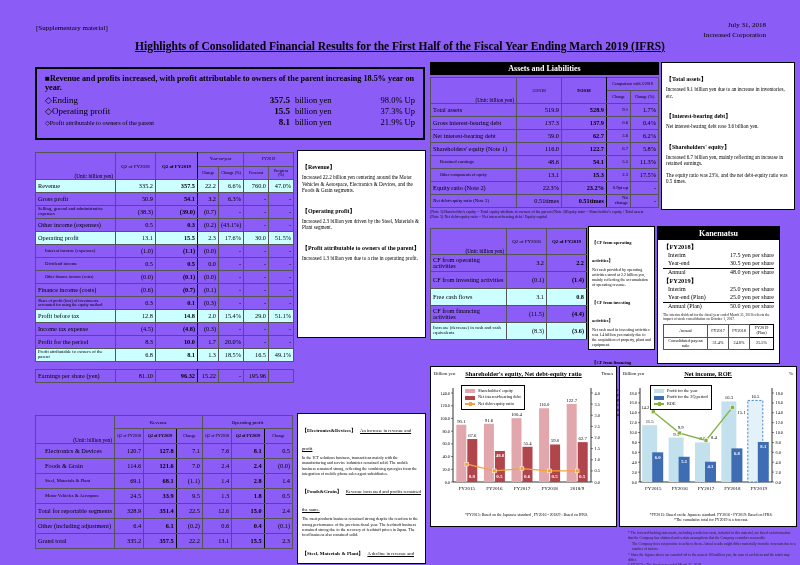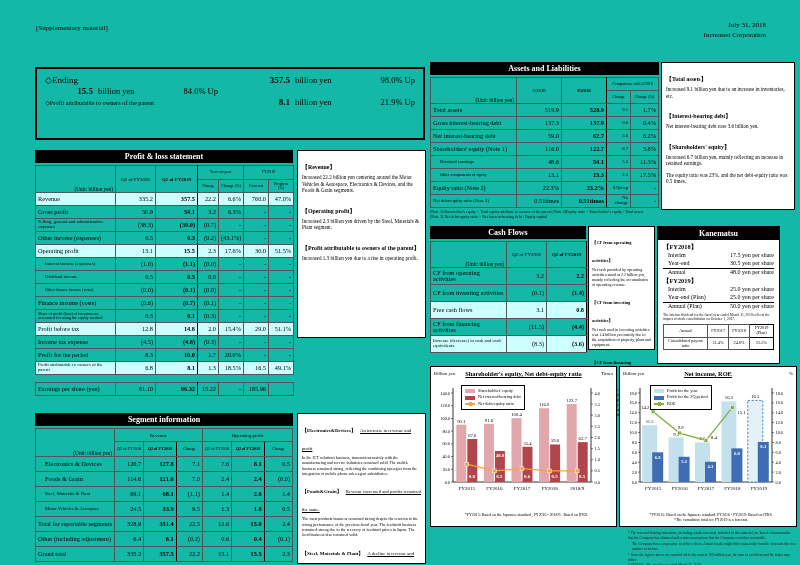--- a/index.html
+++ b/index.html
@@ -1,16 +1,16 @@
 <!DOCTYPE html>
 <html><head>
 <meta charset="utf-8">
 <style>
   html,body{margin:0;padding:0;background:#fff;}
-  .page{position:relative;width:800px;height:565px;background:#14b8a6;overflow:hidden;
+  .page{position:relative;width:800px;height:565px;background:#8b5cf6;overflow:hidden;
         font-family:"Liberation Serif","DejaVu Serif",serif;color:#000;}
   .abs{position:absolute;}
   .supp{left:36px;top:24px;font-size:7px;}
   .hdr-right{right:34px;top:20px;font-size:7px;text-align:right;line-height:1.45;}
   .title{left:0;top:40px;width:100%;text-align:center;font-size:11.5px;font-weight:bold;text-decoration:underline;}
   
   .summary-box{left:35px;top:67px;width:390px;height:73px;border:2px solid #000;box-sizing:border-box;padding:5px 8px 0 8px;}
   .headline{font-size:8.2px;font-weight:600;margin-bottom:3px;}
   .sum-row{display:flex;align-items:baseline;margin:1px 0;}
   .sum-lbl{flex:1;font-size:9px;}
@@ -78,45 +78,47 @@
 </style>
 </head>
 <body>
 
 <div class="page">
   <div class="abs supp">[Supplementary material]</div>
   <div class="abs hdr-right">
     <div>July 31, 2018</div>
     <div>Increased Corporation</div>
   </div>
+  <div class="abs title">Highlights of Consolidated Financial Results for the First Half of the Fiscal Year Ending March 2019 (IFRS)</div>
 
   <div class="abs summary-box">
+    <div class="headline">■Revenue and profits increased, with profit attributable to owners of the parent increasing 18.5% year on year.</div>
     <div id="summary-items">
         <div class="sum-row">
           <span class="sum-lbl">◇Ending</span>
           <span class="sum-val">357.5</span>
           <span class="sum-unit">billion yen</span>
           <span class="sum-chg">98.0% Up</span>
         </div>
         <div class="sum-row">
+          <span class="sum-lbl">◇Operating profit</span>
           <span class="sum-val">15.5</span>
           <span class="sum-unit">billion yen</span>
-          <span class="sum-chg">84.0% Up</span>
+          <span class="sum-chg">37.3% Up</span>
         </div>
         <div class="sum-row">
           <span class="sum-lbl small">◇Profit attributable to owners of the parent</span>
           <span class="sum-val">8.1</span>
           <span class="sum-unit">billion yen</span>
           <span class="sum-chg">21.9% Up</span>
         </div>
       </div>
   </div>
 
   <div class="abs" id="pl-block">
-    <div class="titlebar">Profit &amp; loss statement</div>
     <div id="pl-table">
         <table class="fin">
           <colgroup>
             <col style="width:80px">
             <col style="width:40px">
             <col style="width:42px">
             <col style="width:21px">
             <col style="width:25px">
             <col style="width:25px">
             <col style="width:25px">
@@ -384,21 +386,20 @@
   <div class="abs notes-box" id="al-notes">
       <div><span class="nb-head">【Total assets】</span><div class="nb-body">Increased 9.1 billion yen due to an increase in inventories, etc.</div></div>
       <div><span class="nb-head">【Interest-bearing debt】</span><div class="nb-body">Net interest-bearing debt rose 3.6 billion yen.</div></div>
       <div><span class="nb-head">【Shareholders' equity】</span><div class="nb-body">Increased 6.7 billion yen, mainly reflecting an increase in retained earnings.</div></div>
       <div>
         <div class="nb-body">The equity ratio was 23%, and the net debt-equity ratio was 0.5 times.</div>
       </div>
     </div>
 
   <div class="abs" id="cf-block">
-    <div class="titlebar">Cash Flows</div>
     <div id="cf-table">
         <table class="fin">
           <colgroup>
             <col style="width:76px">
             <col style="width:40px">
             <col style="width:40px">
           </colgroup>
           <tbody>
             <tr style="height:26px">
               <td class="unitc">(Unit: billion yen)</td>
@@ -489,21 +490,20 @@
               <td class="">31.4%</td>
               <td class="">24.8%</td>
               <td class="thick">25.5%</td>
             </tr>
           </tbody>
         </table>
       </div>
   </div>
 
   <div class="abs" id="seg-block">
-    <div class="titlebar">Segment information</div>
     <div id="seg-table">
         <table class="fin">
           <colgroup>
             <col style="width:78px">
             <col style="width:29px">
             <col style="width:32px">
             <col style="width:26px">
             <col style="width:29px">
             <col style="width:32px">
             <col style="width:28px">

